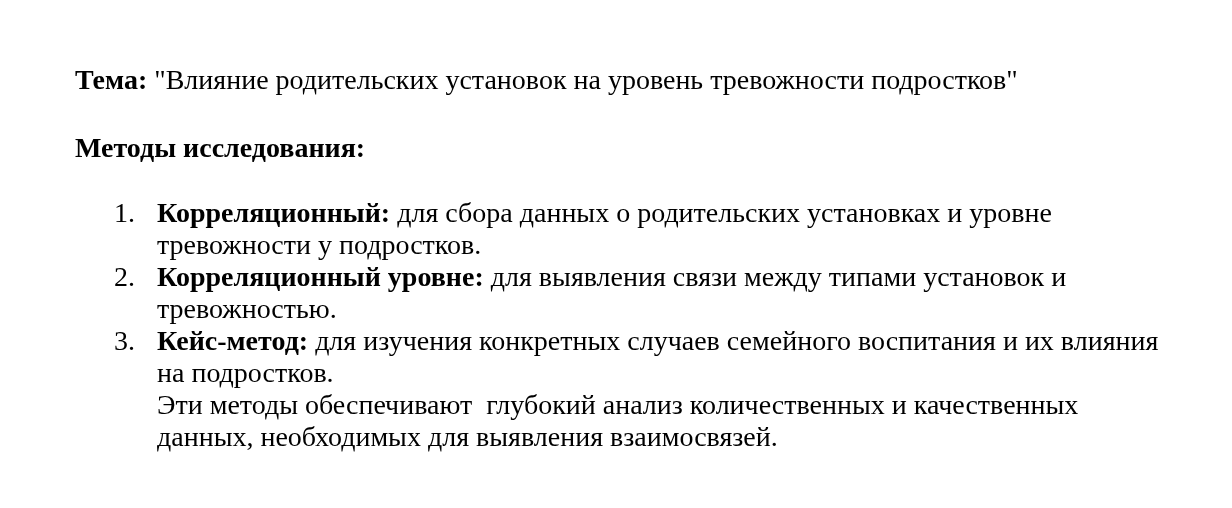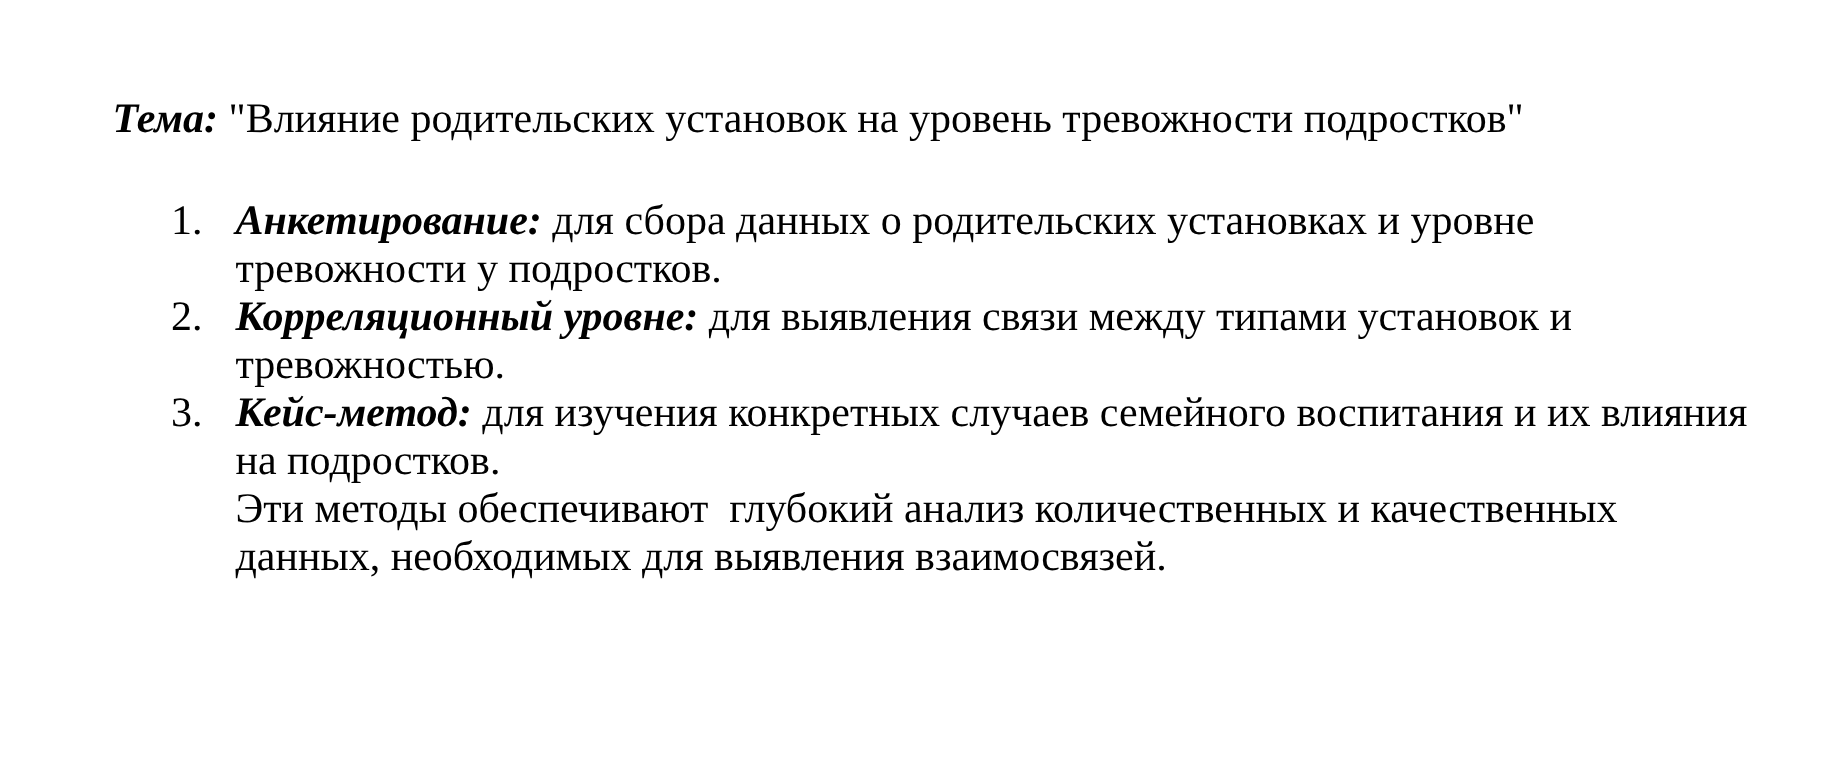--- a/index.html
+++ b/index.html
@@ -10,41 +10,42 @@
     background: #ffffff;
     color: #000000;
     font-family: "Liberation Serif", serif;
     font-size: 28px;
     line-height: 32px;
     overflow: hidden;
   }
   .doc { padding: 64px 0 0 75px; }
   .topic-line { margin: 0 0 36px 0; }
   .section-heading { margin: 0 0 33px 0; font-weight: bold; }
-  .b { font-weight: bold; font-style: italic; }
+  .b { font-weight: bold; }
   .methods-list { margin: 0 0 0 39px; padding: 0; list-style: none; }
   .method-item { display: flex; align-items: baseline; margin: 0; }
   .item-num { flex: 0 0 43px; }
   .item-content { width: 1010px; }
   .closing-note { margin: 0 0 0 82px; width: 1010px; }
   .pre { white-space: pre-wrap; }
 </style>
 </head>
 <body>
 
 <div class="page">
   <div class="doc">
 
     <p class="topic-line"><span class="b">Тема:</span> <span>"Влияние родительских установок на уровень тревожности подростков"</span></p>
 
+    <p class="section-heading">Методы исследования:</p>
 
     <ol class="methods-list">
       <li class="method-item">
           <span class="item-num">1.</span>
-          <span class="item-content"><span class="b">Анкетирование:</span> <span>для сбора данных о родительских установках и уровне тревожности у подростков.</span></span>
+          <span class="item-content"><span class="b">Корреляционный:</span> <span>для сбора данных о родительских установках и уровне тревожности у подростков.</span></span>
         </li>
       <li class="method-item">
           <span class="item-num">2.</span>
           <span class="item-content"><span class="b">Корреляционный уровне:</span> <span>для выявления связи между типами установок и тревожностью.</span></span>
         </li>
       <li class="method-item">
           <span class="item-num">3.</span>
           <span class="item-content"><span class="b">Кейс-метод:</span> <span>для изучения конкретных случаев семейного воспитания и их влияния на подростков.</span></span>
         </li>
     </ol>

